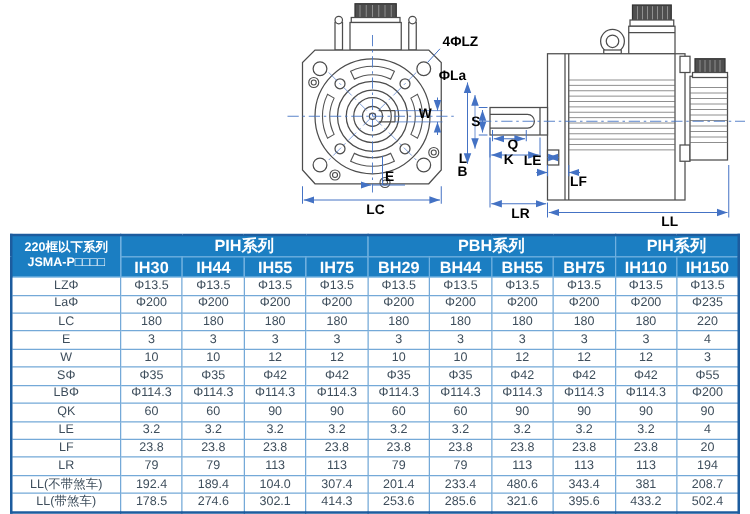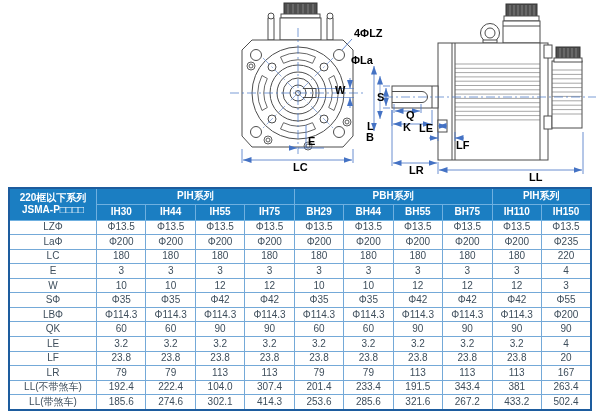--- a/index.html
+++ b/index.html
@@ -2,21 +2,21 @@
 <html><head>
 <meta charset="utf-8">
 <style>
   html,body{margin:0;padding:0;}
   body{width:600px;height:411px;position:relative;background:#ffffff;overflow:hidden;
        font-family:"Liberation Sans",sans-serif;}
   svg.drawing{position:absolute;top:0;left:0;}
   .dimtext{font-family:"Liberation Sans",sans-serif;font-size:11px;font-weight:bold;fill:#000;}
   table.spec{position:absolute;left:8px;top:187px;width:584px;height:224px;
              border-collapse:collapse;table-layout:fixed;border:2px solid #1d5c9e;}
-  thead th{background:#1b7ec2;color:#fff;font-weight:bold;font-size:10px;
+  thead th{background:#1b7ec2;color:#fff;font-weight:bold;font-size:13px;
            border:1px solid #6fb0e0;padding:0;line-height:1.2;}
   thead tr{height:16px;}
   th.corner{width:86px;font-size:10px;}
   tbody th,tbody td{border:1px solid #74a9d8;font-size:10px;font-weight:normal;
            color:#3e4e5c;text-align:center;padding:0;line-height:1;background:#fff;}
 </style>
 </head>
 <body>
 
 <svg class="drawing" width="600" height="187" viewBox="0 0 600 187">
@@ -321,42 +321,42 @@
         <th>LR</th>
         <td>79</td>
         <td>79</td>
         <td>113</td>
         <td>113</td>
         <td>79</td>
         <td>79</td>
         <td>113</td>
         <td>113</td>
         <td>113</td>
-        <td>167</td>
+        <td>194</td>
       </tr>
       <tr>
         <th>LL(不带煞车)</th>
         <td>192.4</td>
-        <td>222.4</td>
+        <td>189.4</td>
         <td>104.0</td>
         <td>307.4</td>
         <td>201.4</td>
         <td>233.4</td>
-        <td>191.5</td>
+        <td>480.6</td>
         <td>343.4</td>
         <td>381</td>
-        <td>263.4</td>
+        <td>208.7</td>
       </tr>
       <tr>
         <th>LL(带煞车)</th>
-        <td>185.6</td>
+        <td>178.5</td>
         <td>274.6</td>
         <td>302.1</td>
         <td>414.3</td>
         <td>253.6</td>
         <td>285.6</td>
         <td>321.6</td>
-        <td>267.2</td>
+        <td>395.6</td>
         <td>433.2</td>
         <td>502.4</td>
       </tr>
     </tbody>
 </table>
 
 </body></html>

